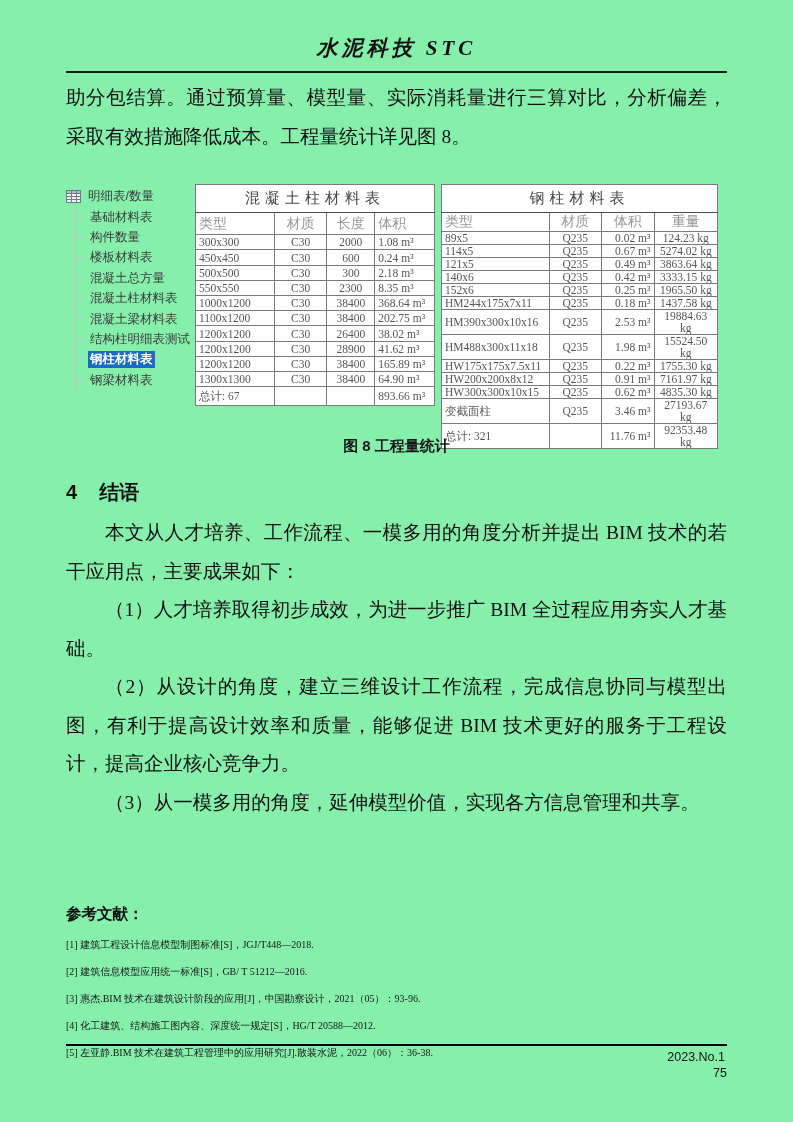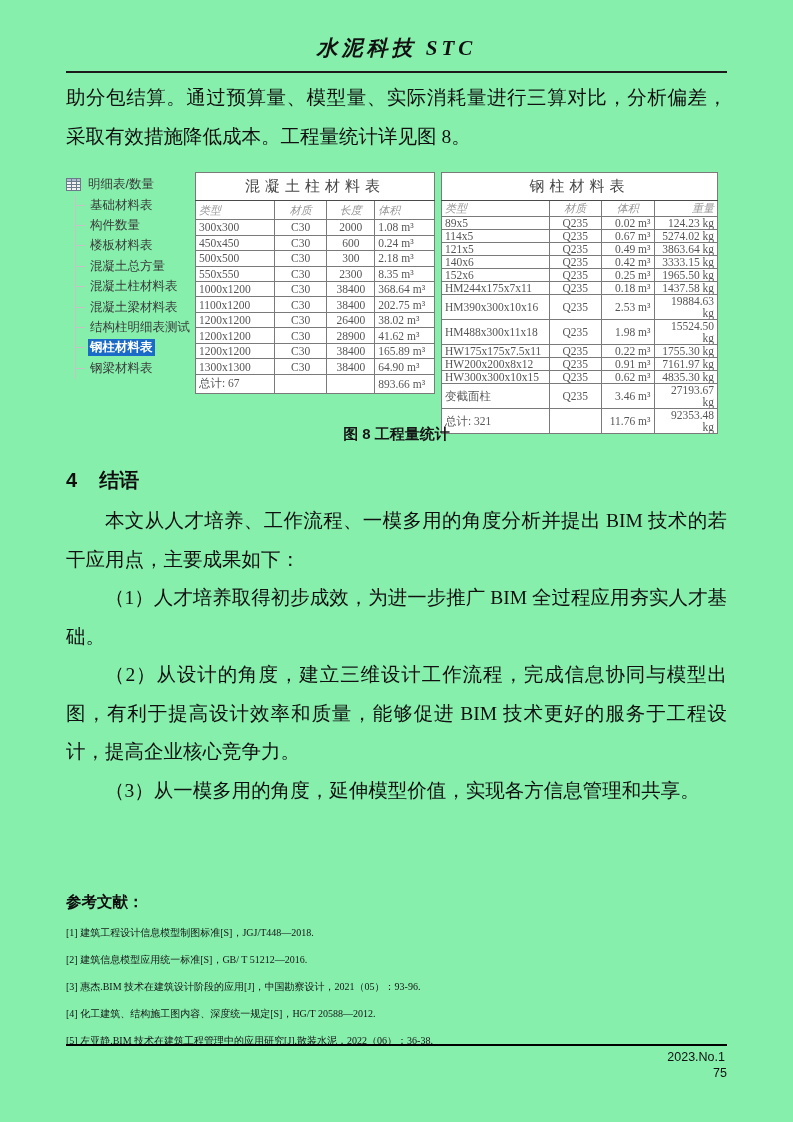--- a/index.html
+++ b/index.html
@@ -19,21 +19,21 @@
   }
   .header-rule { border: none; border-top: 2.5px solid #1b1b1b; margin: 9px 0 0 0; }
 
   
   .intro-paragraph {
     margin: 5px 0 0 0; font-size: 19.5px; line-height: 39px;
     text-align: justify; color: #101010;
   }
 
   
-  .figure-area { display: flex; margin-top: 16px; height: 240px; align-items: flex-start; }
+  .figure-area { display: flex; margin-top: 28px; height: 240px; align-items: flex-start; }
   .sidebar {
     width: 129px; flex: none; padding-top: 2px;
     font-family: "Liberation Sans", sans-serif; font-size: 12.5px; color: #3a3a3a;
   }
   .tree-root { display: flex; align-items: center; gap: 5px; height: 21px; white-space: nowrap; }
   .tree-icon { flex: none; display: inline-flex; }
   .tree-children { margin-left: 9px; border-left: 1px solid #c4c4c4; }
   .tree-item { display: flex; align-items: center; height: 20.4px; white-space: nowrap; }
   .tree-item::before {
     content: ""; width: 9px; flex: none;
@@ -49,32 +49,32 @@
     font-family: "Liberation Serif", serif; color: #565656;
     border: 1.5px solid #4a4a4a; background: #fff;
   }
   table.concrete-table { width: 240px; height: 222px; }
   table.steel-table { width: 277px; height: 236px; }
   .mat-table td { border: 1px solid #7a7a7a; padding: 0 3px; overflow: hidden; font-size: 11.5px; }
   .mat-table .title-row td {
     height: 28px; text-align: center; font-size: 15px; letter-spacing: 5px;
     color: #474747; border-bottom: 1.5px solid #4a4a4a;
   }
-  .mat-table .header-row td { color: #979797; font-size: 11px; font-style: italic; }
+  .mat-table .header-row td { color: #979797; font-size: 14px; }
   .mat-table .total-row td { }
   
   .concrete-table .body-row td:nth-child(1) { text-align: left; }
   .concrete-table .body-row td:nth-child(2),
   .concrete-table .body-row td:nth-child(3) { text-align: center; }
   .concrete-table .body-row td:nth-child(4) { text-align: left; }
   
   .steel-table .body-row td:nth-child(1) { text-align: left; }
   .steel-table .body-row td:nth-child(2) { text-align: center; }
   .steel-table .body-row td:nth-child(3) { text-align: right; }
-  .steel-table .body-row td:nth-child(4) { text-align: right; }
+  .steel-table .body-row td:nth-child(4) { text-align: center; }
   .steel-table .header-row td:nth-child(3) { text-align: center; }
 
   
   .figure-caption {
     text-align: center; margin-top: 13px; font-size: 15px; font-weight: bold;
     font-family: "Liberation Sans", sans-serif; color: #161616;
   }
 
   
   .section-heading {

